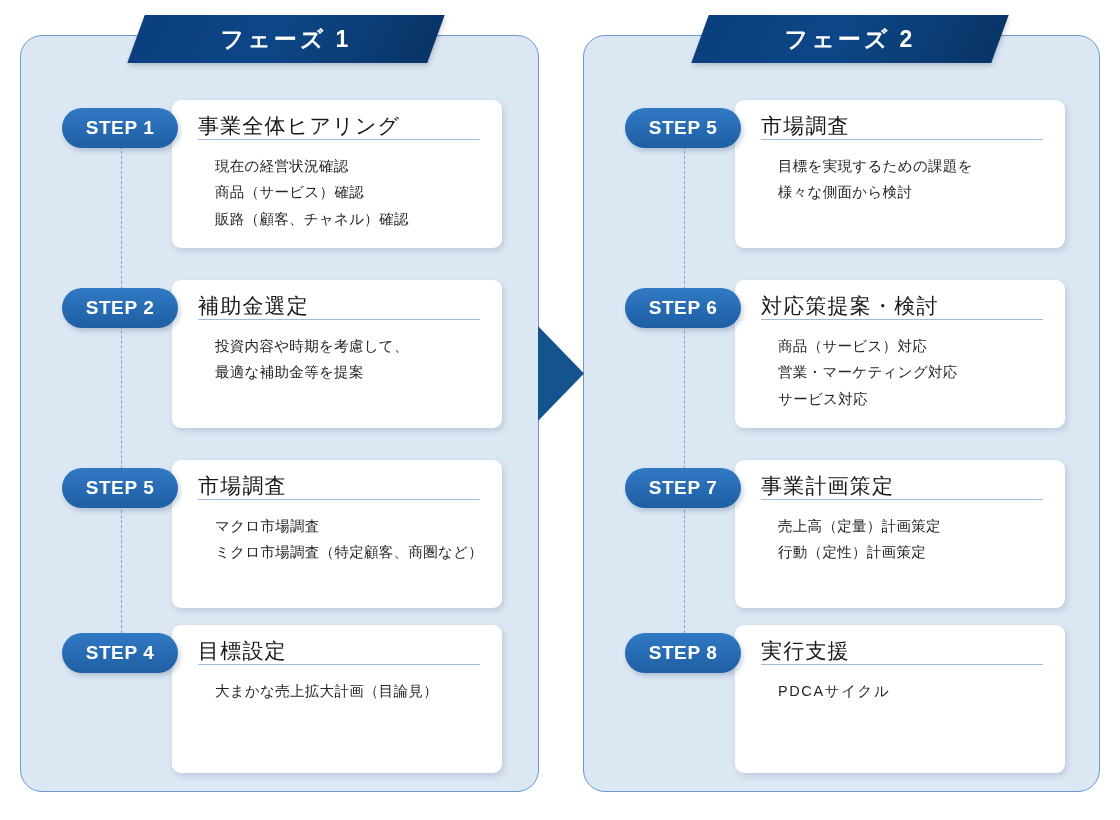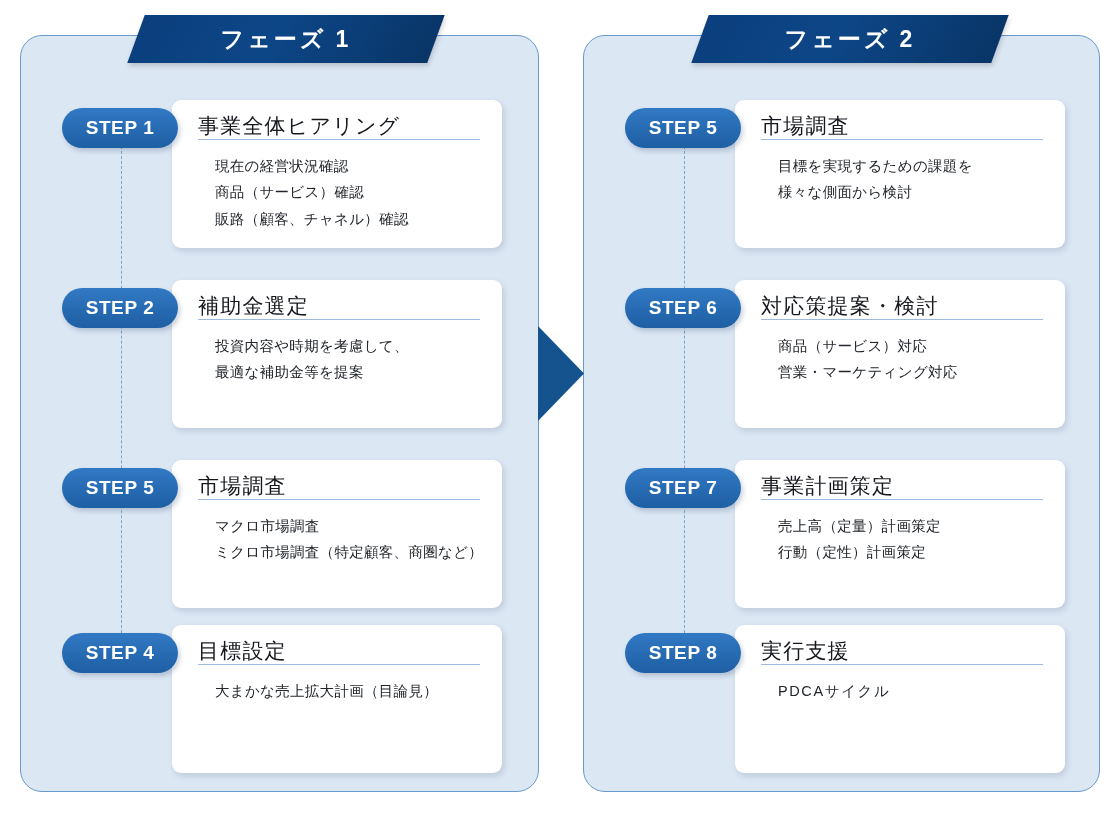--- a/index.html
+++ b/index.html
@@ -233,20 +233,21 @@
       </div>
     </div>
 
     <div class="step-row r2">
       <div class="step-badge">STEP 6</div>
       <div class="step-card">
         <div class="step-title">対応策提案・検討</div>
         <div class="step-lines">
           <div class="step-line">商品（サービス）対応</div>
           <div class="step-line">営業・マーケティング対応</div>
+          <div class="step-line">サービス対応</div>
         </div>
       </div>
     </div>
 
     <div class="step-row r3">
       <div class="step-badge">STEP 7</div>
       <div class="step-card">
         <div class="step-title">事業計画策定</div>
         <div class="step-lines">
           <div class="step-line">売上高（定量）計画策定</div>

